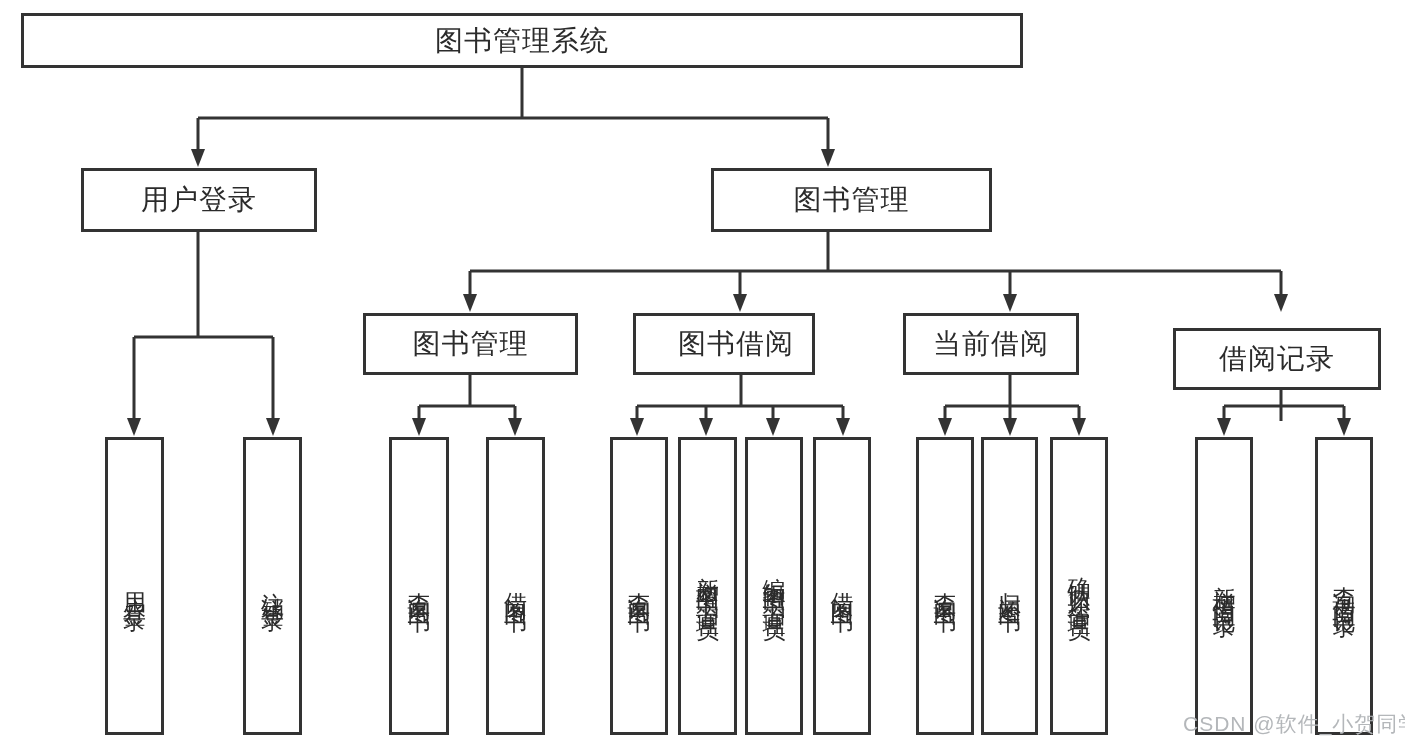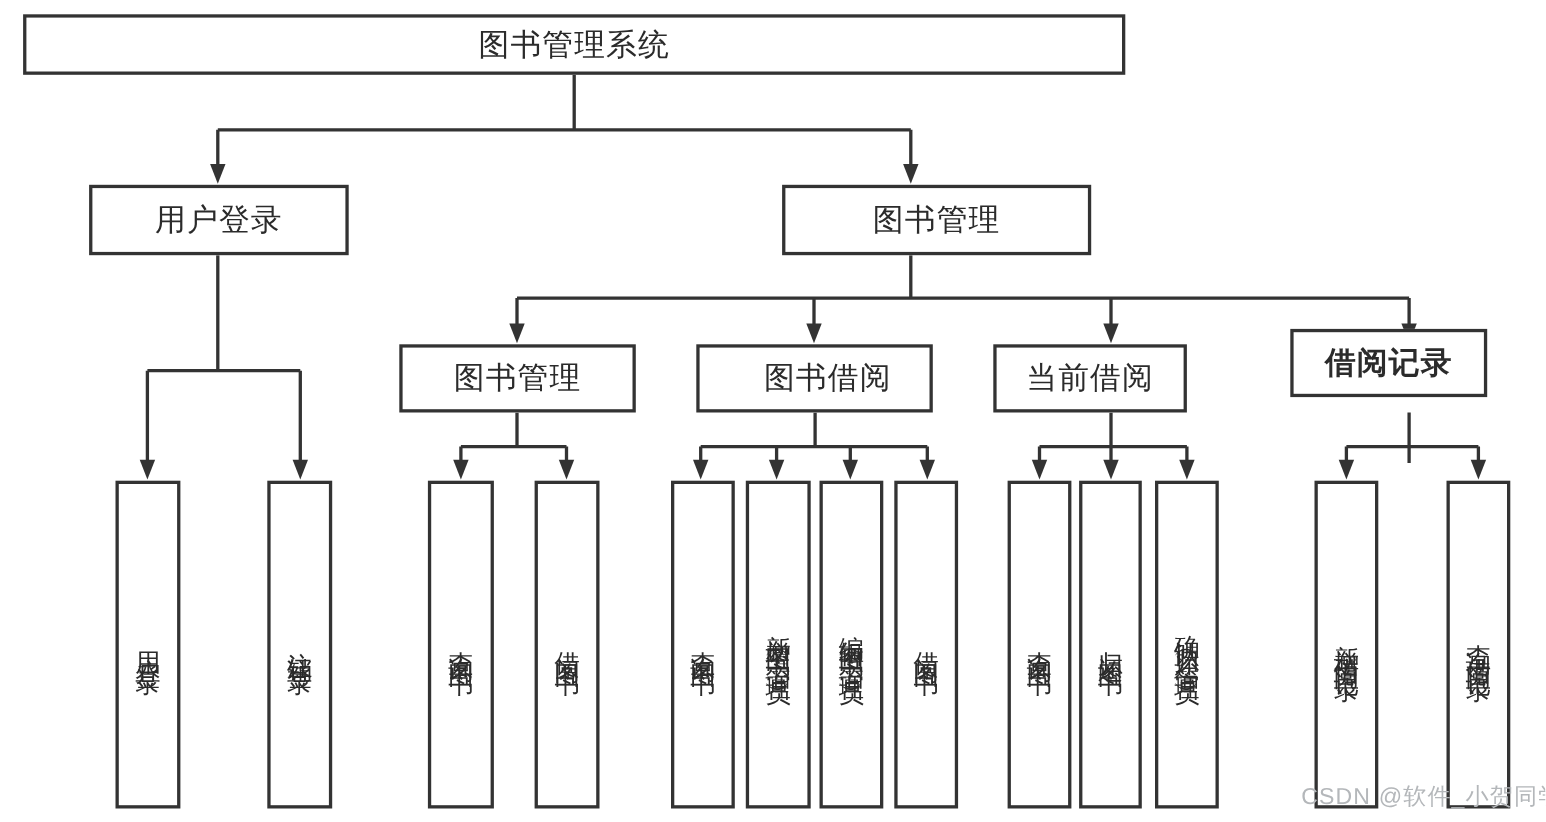--- a/index.html
+++ b/index.html
@@ -91,27 +91,27 @@
   <div class="box hbox" style="left:81px;top:168px;width:236px;height:64px;">
     <span>用户登录</span>
   </div>
   <div class="box hbox" style="left:711px;top:168px;width:281px;height:64px;">
     <span>图书管理</span>
   </div>
 
   <div class="box hbox" style="left:363px;top:313px;width:215px;height:62px;">
     <span>图书管理</span>
   </div>
-  <div class="box hbox" style="left:633px;top:313px;width:215px;height:62px;padding-left:24px;">
+  <div class="box hbox" style="left:633px;top:313px;width:182px;height:62px;padding-left:24px;">
     <span>图书借阅</span>
   </div>
   <div class="box hbox" style="left:903px;top:313px;width:176px;height:62px;">
     <span>当前借阅</span>
   </div>
-  <div class="box hbox" style="left:1173px;top:299px;width:179px;height:62px;font-weight:bold;">
+  <div class="box hbox" style="left:1173px;top:328px;width:208px;height:62px;">
     <span>借阅记录</span>
   </div>
 
   <div class="box vbox" style="left:105px;top:437px;width:59px;height:298px;">
     <span class="vtext">用户登录</span>
   </div>
   <div class="box vbox" style="left:243px;top:437px;width:59px;height:298px;">
     <span class="vtext">注销登录</span>
   </div>
 

